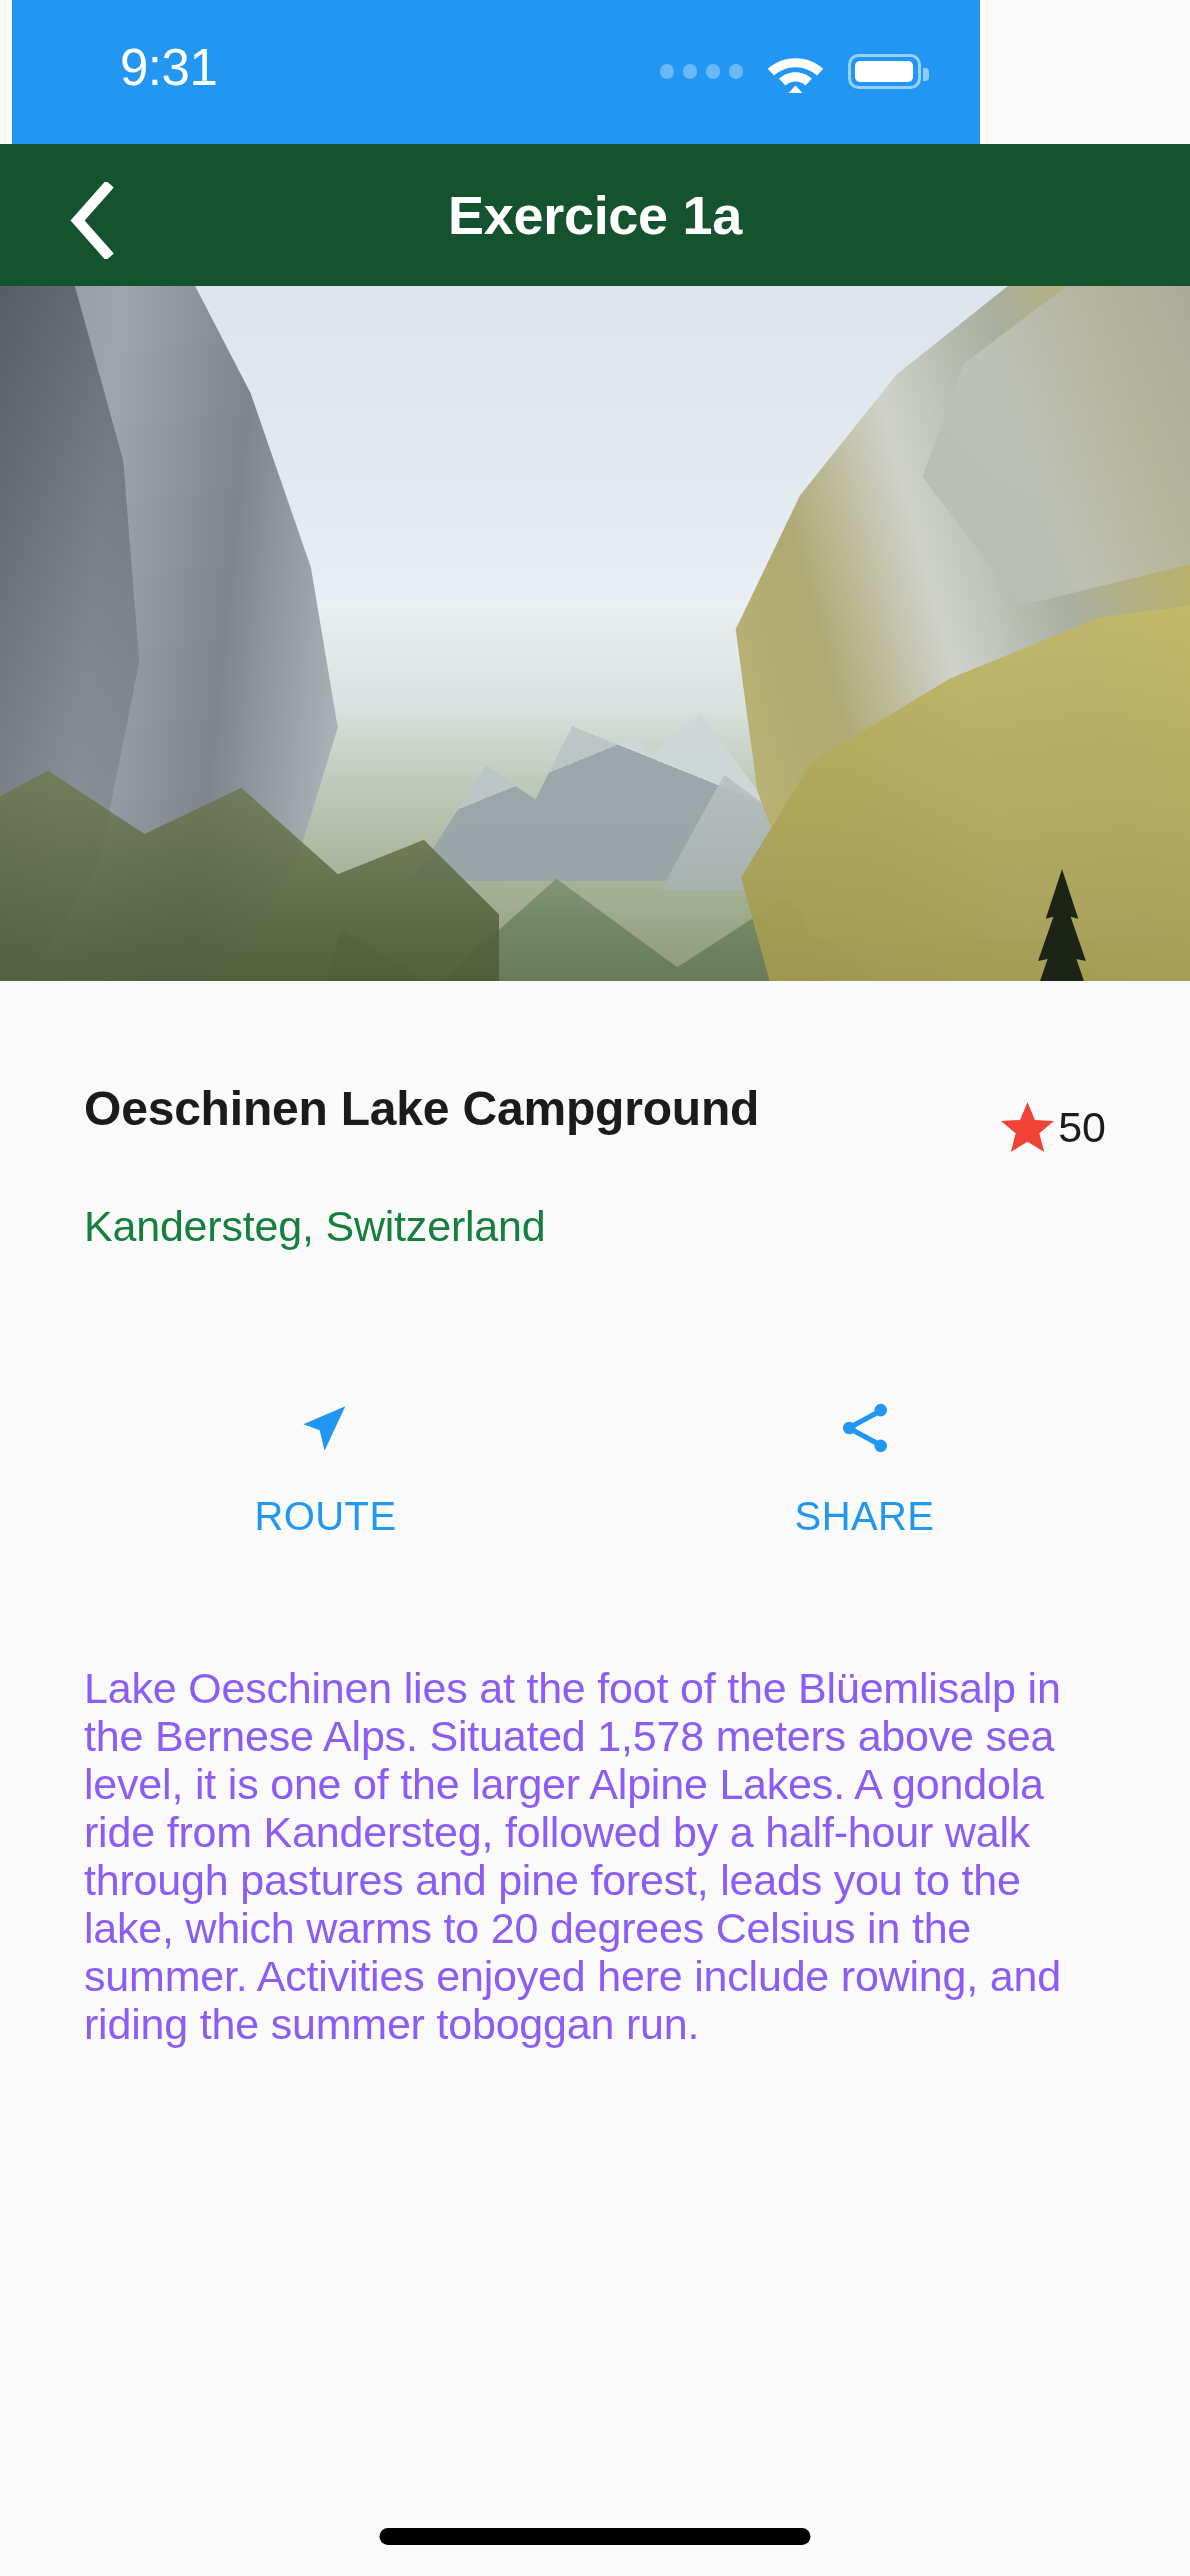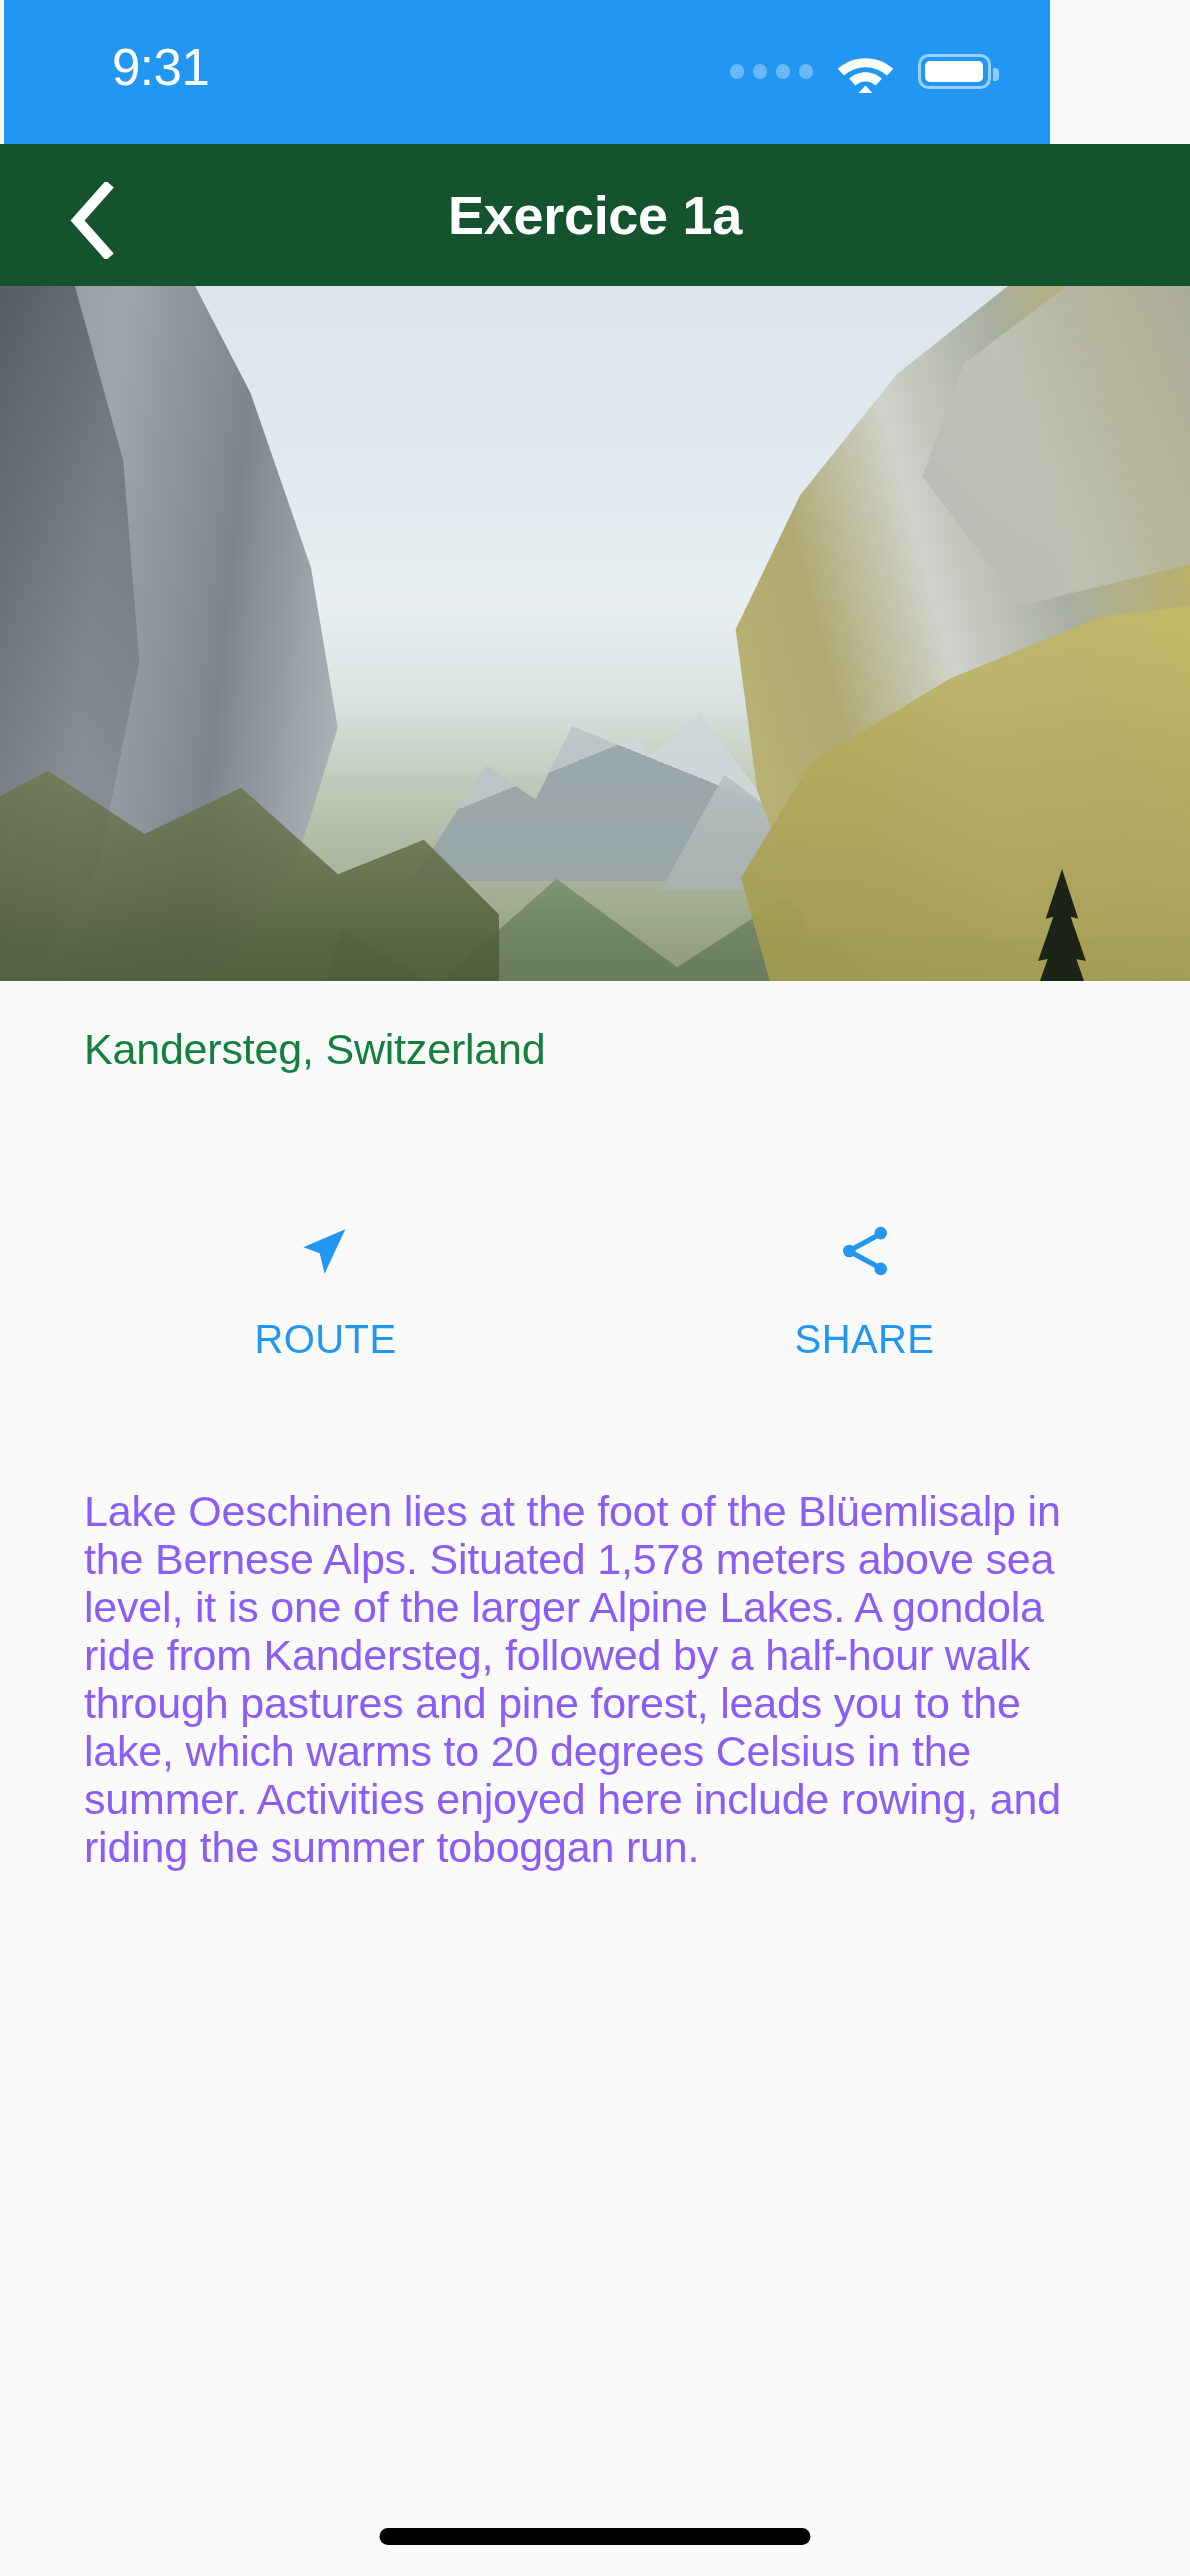--- a/index.html
+++ b/index.html
@@ -6,21 +6,21 @@
   html, body {
     width:1190px; height:2576px;
     background:#FAFAFA;
     font-family:"Liberation Sans", sans-serif;
     overflow:hidden;
   }
   .phone { position:relative; width:1190px; height:2576px; background:#FAFAFA; }
 
   
   .statusbar {
-    position:absolute; top:0; left:4px; width:1046px; height:144px;
+    position:absolute; top:0; left:12px; width:968px; height:144px;
     background:#2196F3; z-index:5;
   }
   .status-time {
     position:absolute; left:108px; top:39px;
     font-size:51px; font-weight:400; color:#FFFFFF;
     letter-spacing:-0.5px; line-height:58px;
   }
   .status-right {
     position:absolute; right:59px; top:50px;
     display:flex; align-items:center; gap:23px;
@@ -229,20 +229,29 @@
     <div class="cliff-right-green"></div>
 
     <svg class="pine" viewBox="0 0 150 350">
       <path d="M75 0 L92 52 L84 50 L100 96 L90 94 L108 146 L96 143 L116 200 L100 196 L122 258 L104 254 L126 312 L82 306 L82 350 L68 350 L68 306 L24 312 L46 254 L28 258 L50 200 L34 196 L54 143 L42 146 L60 94 L50 96 L66 50 L58 52 Z" fill="#1C2418"></path>
     </svg>
 
   </div>
 
   <div class="detail">
 
+    <div class="title-row">
+      <div class="place-title">Oeschinen Lake Campground</div>
+      <div class="rating">
+        <svg width="59" height="59" viewBox="0 0 24 24">
+          <path d="M12 1.6 L15 8.9 L22.8 9.4 L16.8 14.3 L18.8 22 L12 17.8 L5.2 22 L7.2 14.3 L1.2 9.4 L9 8.9 Z" fill="#F04335"></path>
+        </svg>
+        <span class="rating-count">50</span>
+      </div>
+    </div>
 
     <div class="place-sub">Kandersteg, Switzerland</div>
 
     <div class="actions">
 
 
       <div class="action">
         <div class="action-icon">
           <svg width="58" height="58" viewBox="0 0 24 24">
             <path d="M20 3 L11.4 21.4 L9.4 12.9 L2.6 10.4 Z" fill="#2196F3"></path>

